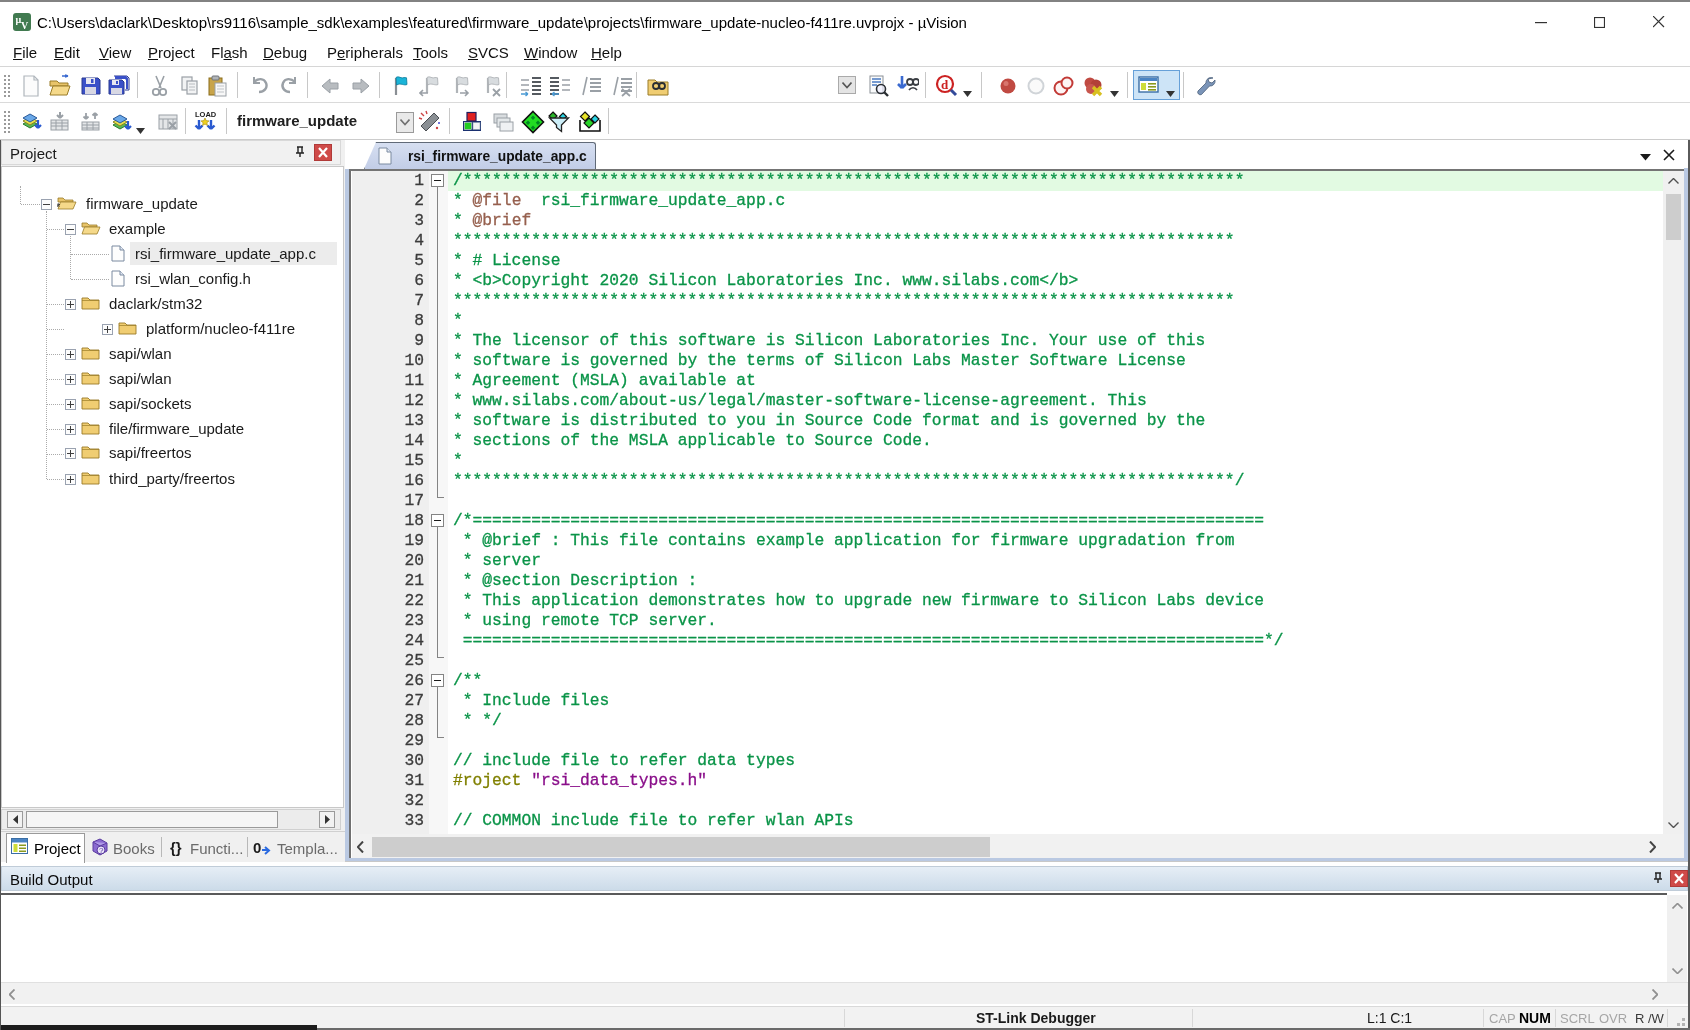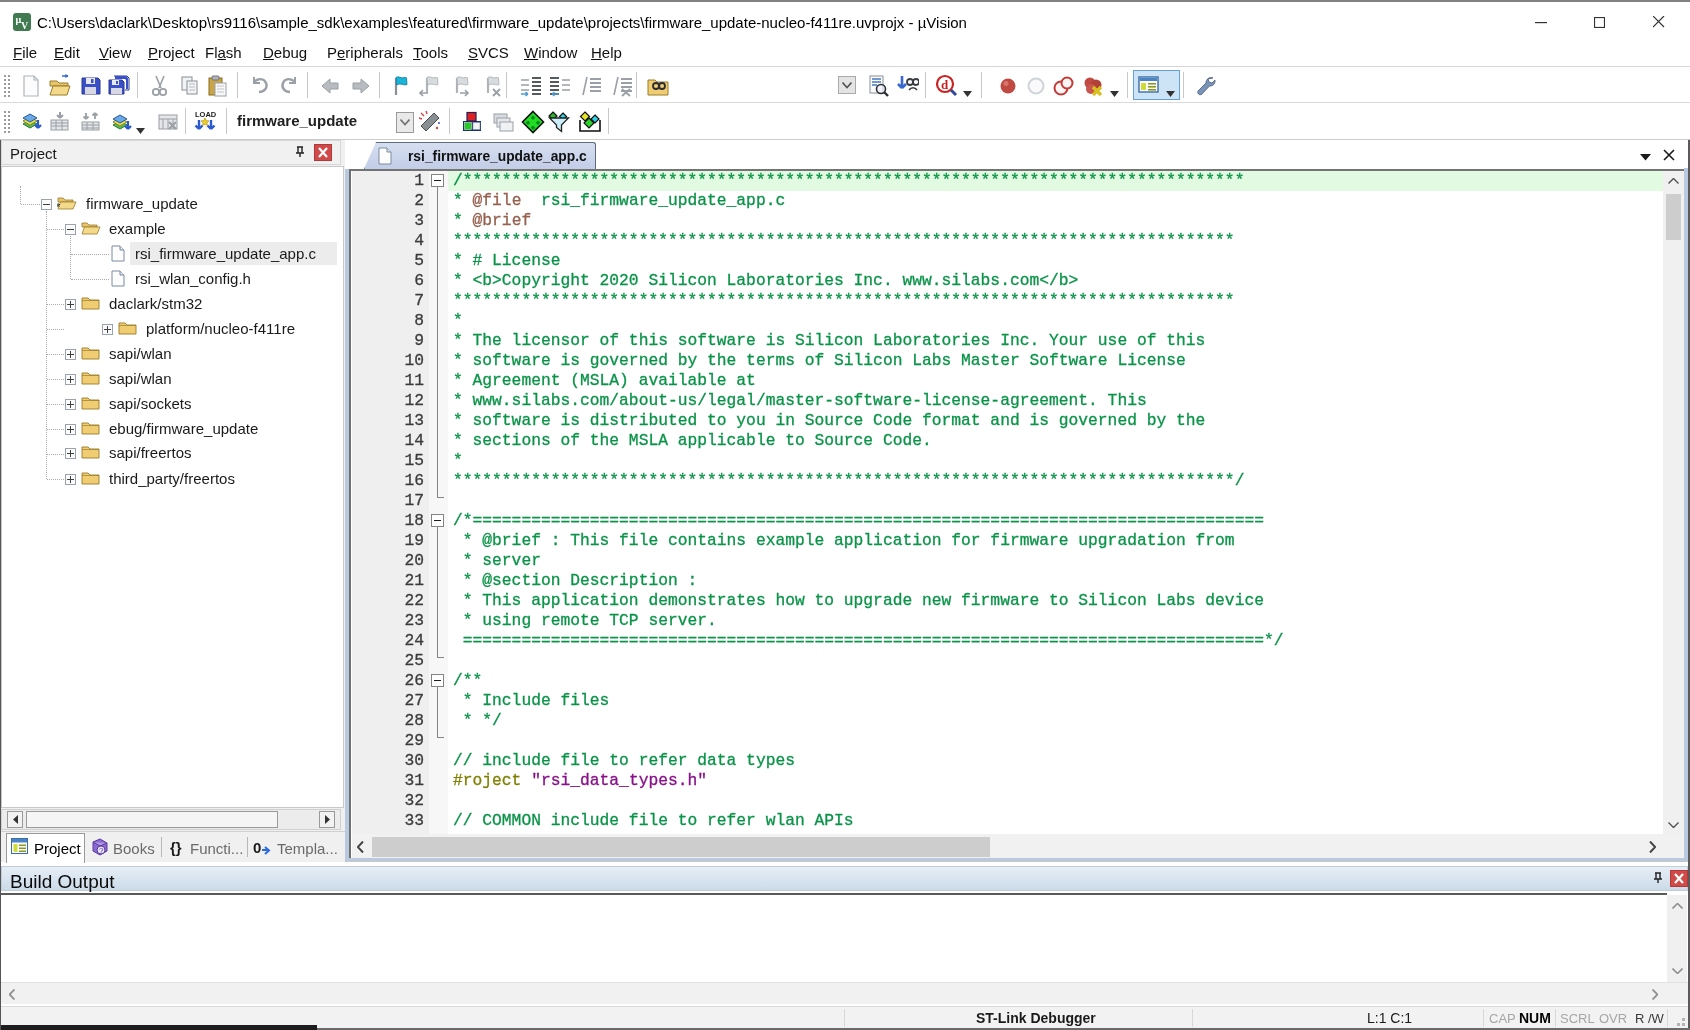--- a/index.html
+++ b/index.html
@@ -50,21 +50,21 @@
 #linenums { position:absolute; right:5px; top:0px; text-align:right; font-family:"Liberation Mono", monospace; font-size:16.3px; line-height:20px; color:#3c3c3c; -webkit-text-stroke:0.3px #3c3c3c;}
 #hl1 { position:absolute; left:0; top:0px; width:1215px; height:20px; background:#e2fae2; }
 .fbox { position:absolute; left:2px; width:13px; height:13px; background:#ffffff; border:1px solid #848484; }
 .fbox::after { content:""; position:absolute; left:2px; top:5px; width:7px; height:1px; background:#1a1a1a; }
 
 #edvs { position:absolute; left:1312px; top:0px; width:21px; height:663px; background:#f0f0f0;}
 #edhs { position:absolute; left:1px; top:663px; width:1311px; height:24px; background:#f1f1f1;}
 #edcorner { position:absolute; left:1312px; top:663px; width:21px; height:24px; background:#f1f1f1;}
 
 #buildhdr { position:absolute; left:1px; top:866px; width:1687px; height:25px; background:linear-gradient(#e6eef6,#ccdbe9); border:1px solid #c0ccd8;}
-#buildhdr .t { position:absolute; left:8px; top:4px; font-size:19px; color:#0a0a0a;}
+#buildhdr .t { position:absolute; left:8px; top:4px; font-size:15px; color:#0a0a0a;}
 #buildarea { position:absolute; left:1px; top:893px; width:1666px; height:89px; background:#ffffff; border-top:2px solid #5a5a5a;}
 #buildvs { position:absolute; left:1667px; top:895px; width:20px; height:87px; background:#f0f0f0;}
 #hintrow { position:absolute; left:1px; top:982px; width:1687px; height:22px; background:#f1f1f1; border-top:1px solid #e0e0e0;}
 
 #statusbar { position:absolute; left:0px; top:1006px; width:1690px; height:22px; background:#f2f2f2; border-top:1px solid #d9d9d9; font-size:14px; color:#1a1a1a;}
 .ssep { position:absolute; top:2px; width:1px; height:18px; background:#d8d8d8; }
 
 #edge-r { position:absolute; left:1684px; top:168px; width:4px; height:694px; background:#bac9e2;}
 #edge-r2 { position:absolute; left:1688px; top:140px; width:2px; height:890px; background:#5a5a5a;}
 #edge-b1 { position:absolute; left:0px; top:1025px; width:317px; height:5px; background:#1d1d1d;}
@@ -92,21 +92,21 @@
     <svg class="abs" style="left:1653px;top:14px" width="12" height="12">
         <path d="M0,0 L11,11 M11,0 L0,11" stroke="#333" stroke-width="1.2"></path>
       </svg>
   </div>
 
   <div id="menubar">
     <span class="mi" style="left:13px"><span class="u">F</span>ile</span>
     <span class="mi" style="left:54px"><span class="u">E</span>dit</span>
     <span class="mi" style="left:99px"><span class="u">V</span>iew</span>
     <span class="mi" style="left:148px"><span class="u">P</span>roject</span>
-    <span class="mi" style="left:205px">Fl<span class="u">a</span>sh</span>
+    <span class="mi" style="left:211px">Fl<span class="u">a</span>sh</span>
     <span class="mi" style="left:263px"><span class="u">D</span>ebug</span>
     <span class="mi" style="left:327px">P<span class="u">e</span>ripherals</span>
     <span class="mi" style="left:413px"><span class="u">T</span>ools</span>
     <span class="mi" style="left:468px"><span class="u">S</span>VCS</span>
     <span class="mi" style="left:524px"><span class="u">W</span>indow</span>
     <span class="mi" style="left:591px"><span class="u">H</span>elp</span>
   </div>
 
   <div id="tb1">
     <div class="grip"></div>
@@ -491,21 +491,21 @@
         </div>
 <div class="trow" style="top:250px;width:340px;">
           <div class="pmbox" style="left:63px">
             <span class="h"></span>
             <span class="v"></span>
           </div>
           <span style="position:absolute;left:79px;top:3px;"><svg width="19" height="15" viewBox="0 0 19 15">
               <path d="M1,3 h6 l2,2 h9 v9 h-17 z" fill="#f0cd72" stroke="#9a7c28" stroke-width="0.9"></path>
               <path d="M1,5.5 h17" stroke="#9a7c28" stroke-width="0.7"></path>
             </svg></span>
-          <span class="txt" style="left:107px;position:absolute;">ebug/firmware_update</span>
+          <span class="txt" style="left:107px;position:absolute;">file/firmware_update</span>
         </div>
 <div class="trow" style="top:274px;width:300px;">
           <div class="pmbox" style="left:63px">
             <span class="h"></span>
             <span class="v"></span>
           </div>
           <span style="position:absolute;left:79px;top:3px;"><svg width="19" height="15" viewBox="0 0 19 15">
               <path d="M1,3 h6 l2,2 h9 v9 h-17 z" fill="#f0cd72" stroke="#9a7c28" stroke-width="0.9"></path>
               <path d="M1,5.5 h17" stroke="#9a7c28" stroke-width="0.7"></path>
             </svg></span>

